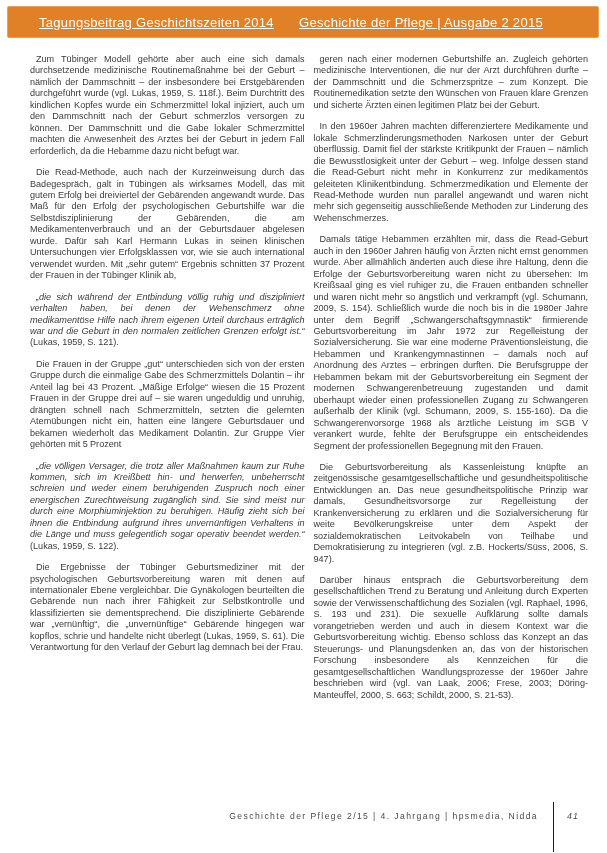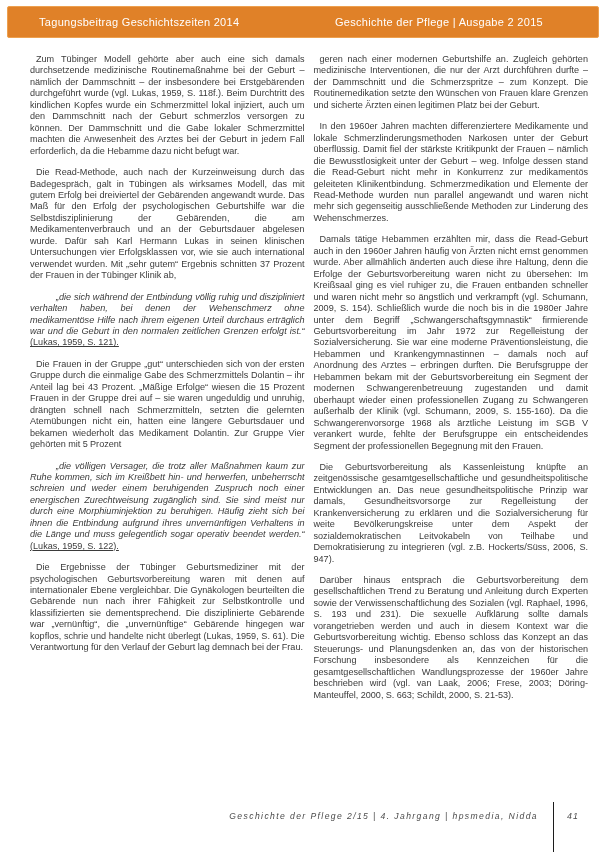--- a/index.html
+++ b/index.html
@@ -22,59 +22,59 @@
     border: 1px solid #eda04f;
     border-radius: 2px;
     display: flex;
     align-items: center;
     justify-content: space-between;
     padding: 0 55px 0 31px;
     box-sizing: border-box;
   }
   .header-bar span {
     color: #ffffff;
-    font-size: 11px;
+    font-size: 13px;
     letter-spacing: 0.3px;
     white-space: nowrap;
+    text-decoration: underline;
   }
   .main {
     position: absolute;
     left: 30px; right: 19px; top: 54px;
     display: flex;
     gap: 9px;
   }
   .col {
     flex: 1 1 0;
     min-width: 0;
   }
   .para {
     margin: 0 0 10px 0;
     font-size: 9.1px;
     line-height: 11.45px;
     text-align: justify;
     text-indent: 6px;
     word-spacing: -0.2px;
   }
-  .para.quote .qt { font-style: italic; margin-left: 20px; }
-  .para.quote .cite { font-style: normal; text-decoration: underline; }
+  .para.quote .qt { font-style: italic; }
+  .para.quote .cite { font-style: normal; }
   .footer {
     position: absolute;
     left: 0; right: 18px; bottom: 0;
     height: 53px;
     display: flex;
     justify-content: flex-end;
     align-items: flex-start;
   }
   .footer-text {
     font-size: 8.6px;
     letter-spacing: 1.4px;
     color: #4a4a4a;
     padding-top: 11px;
     white-space: nowrap;
-    font-style: italic;
   }
   .footer-divider {
     width: 1px;
     height: 50px;
     background: #1c1c1c;
     margin: 2px 13px 0 15px;
   }
   .page-number {
     font-size: 8.8px;
     letter-spacing: 1px;

